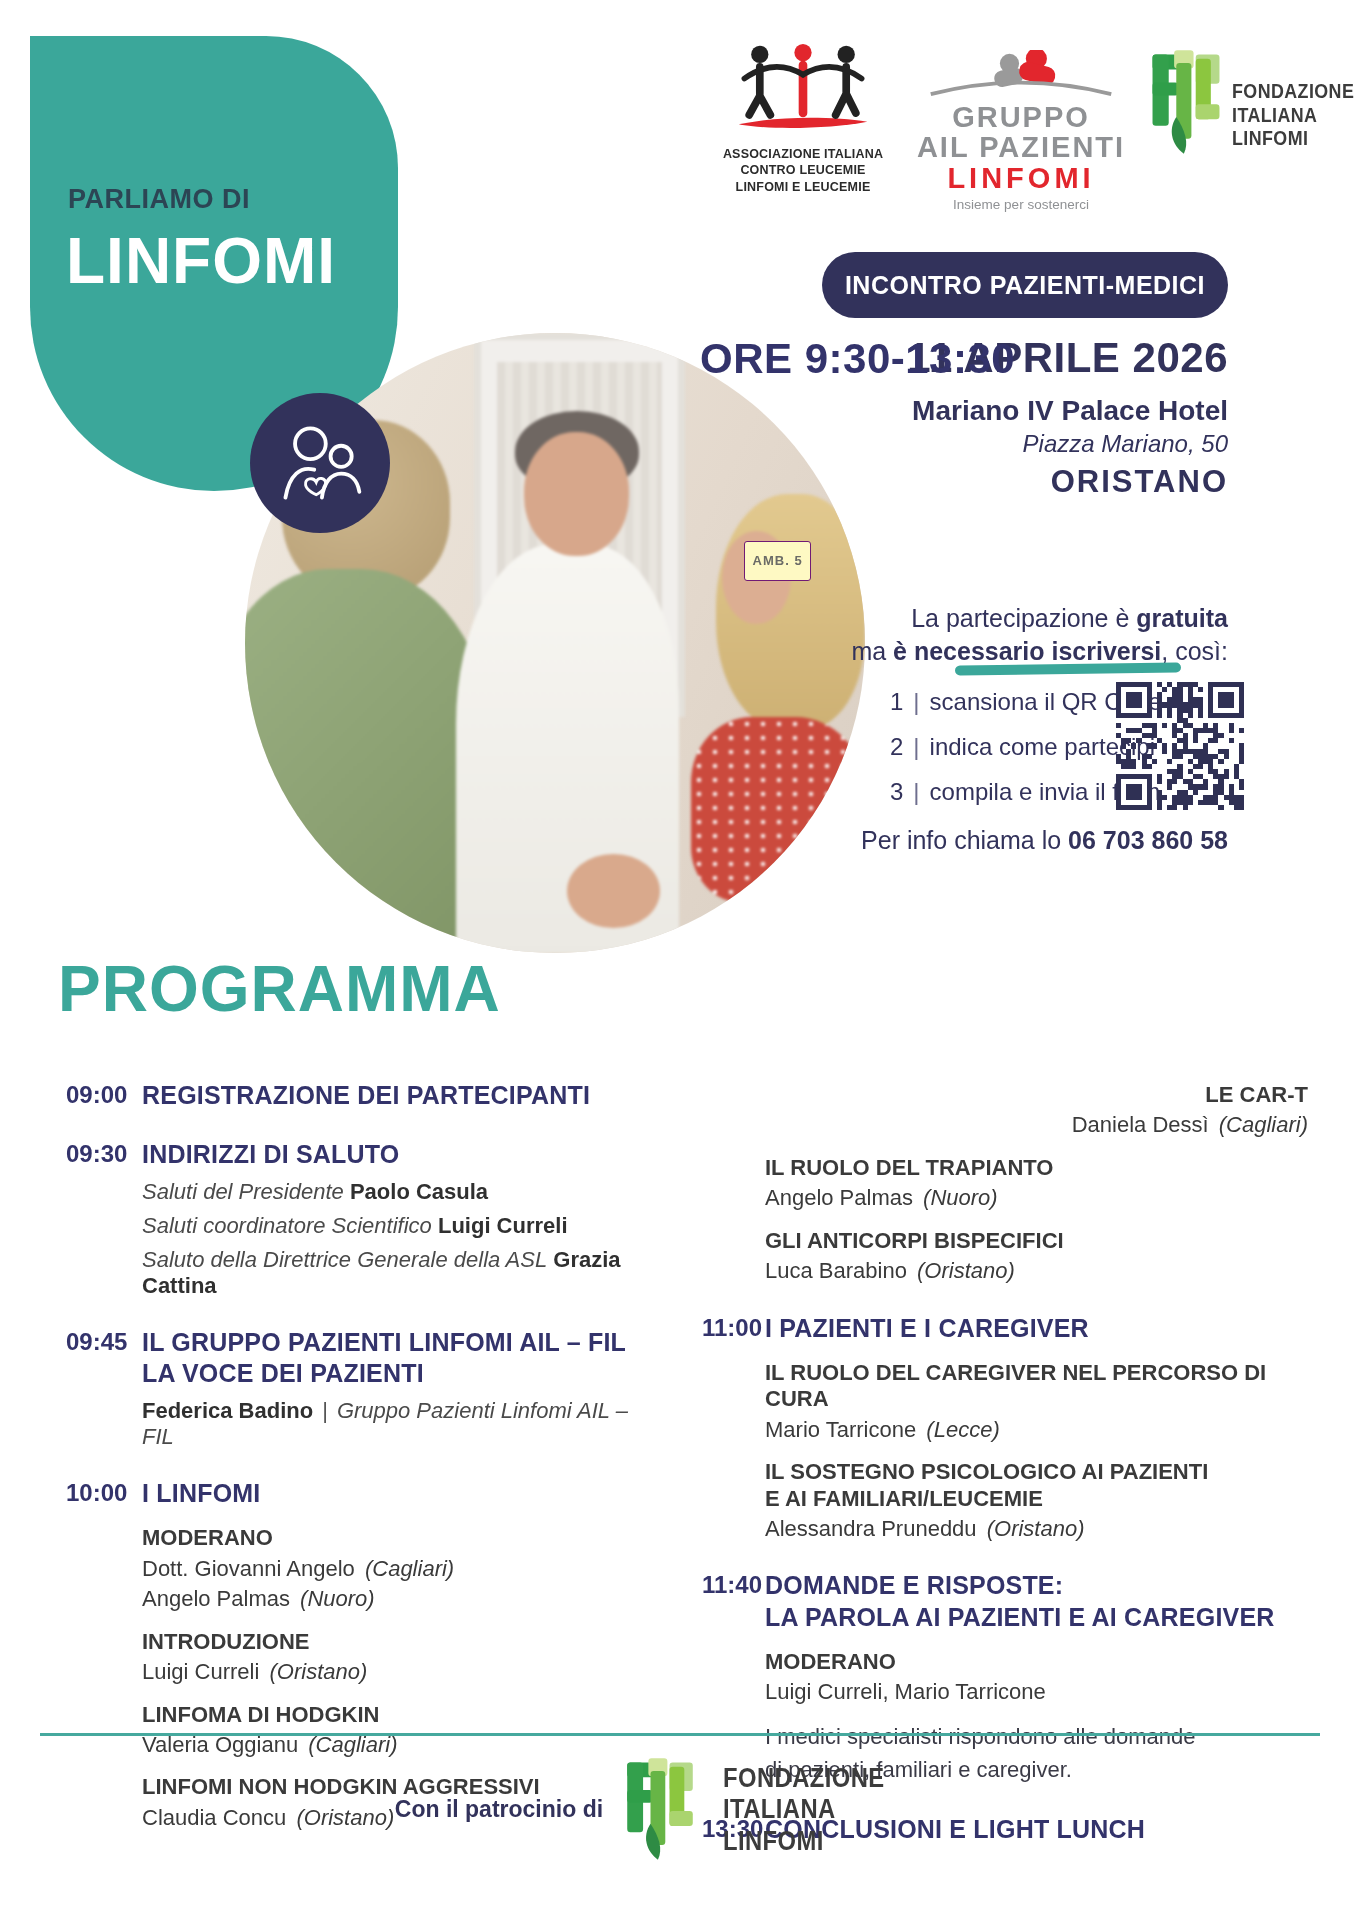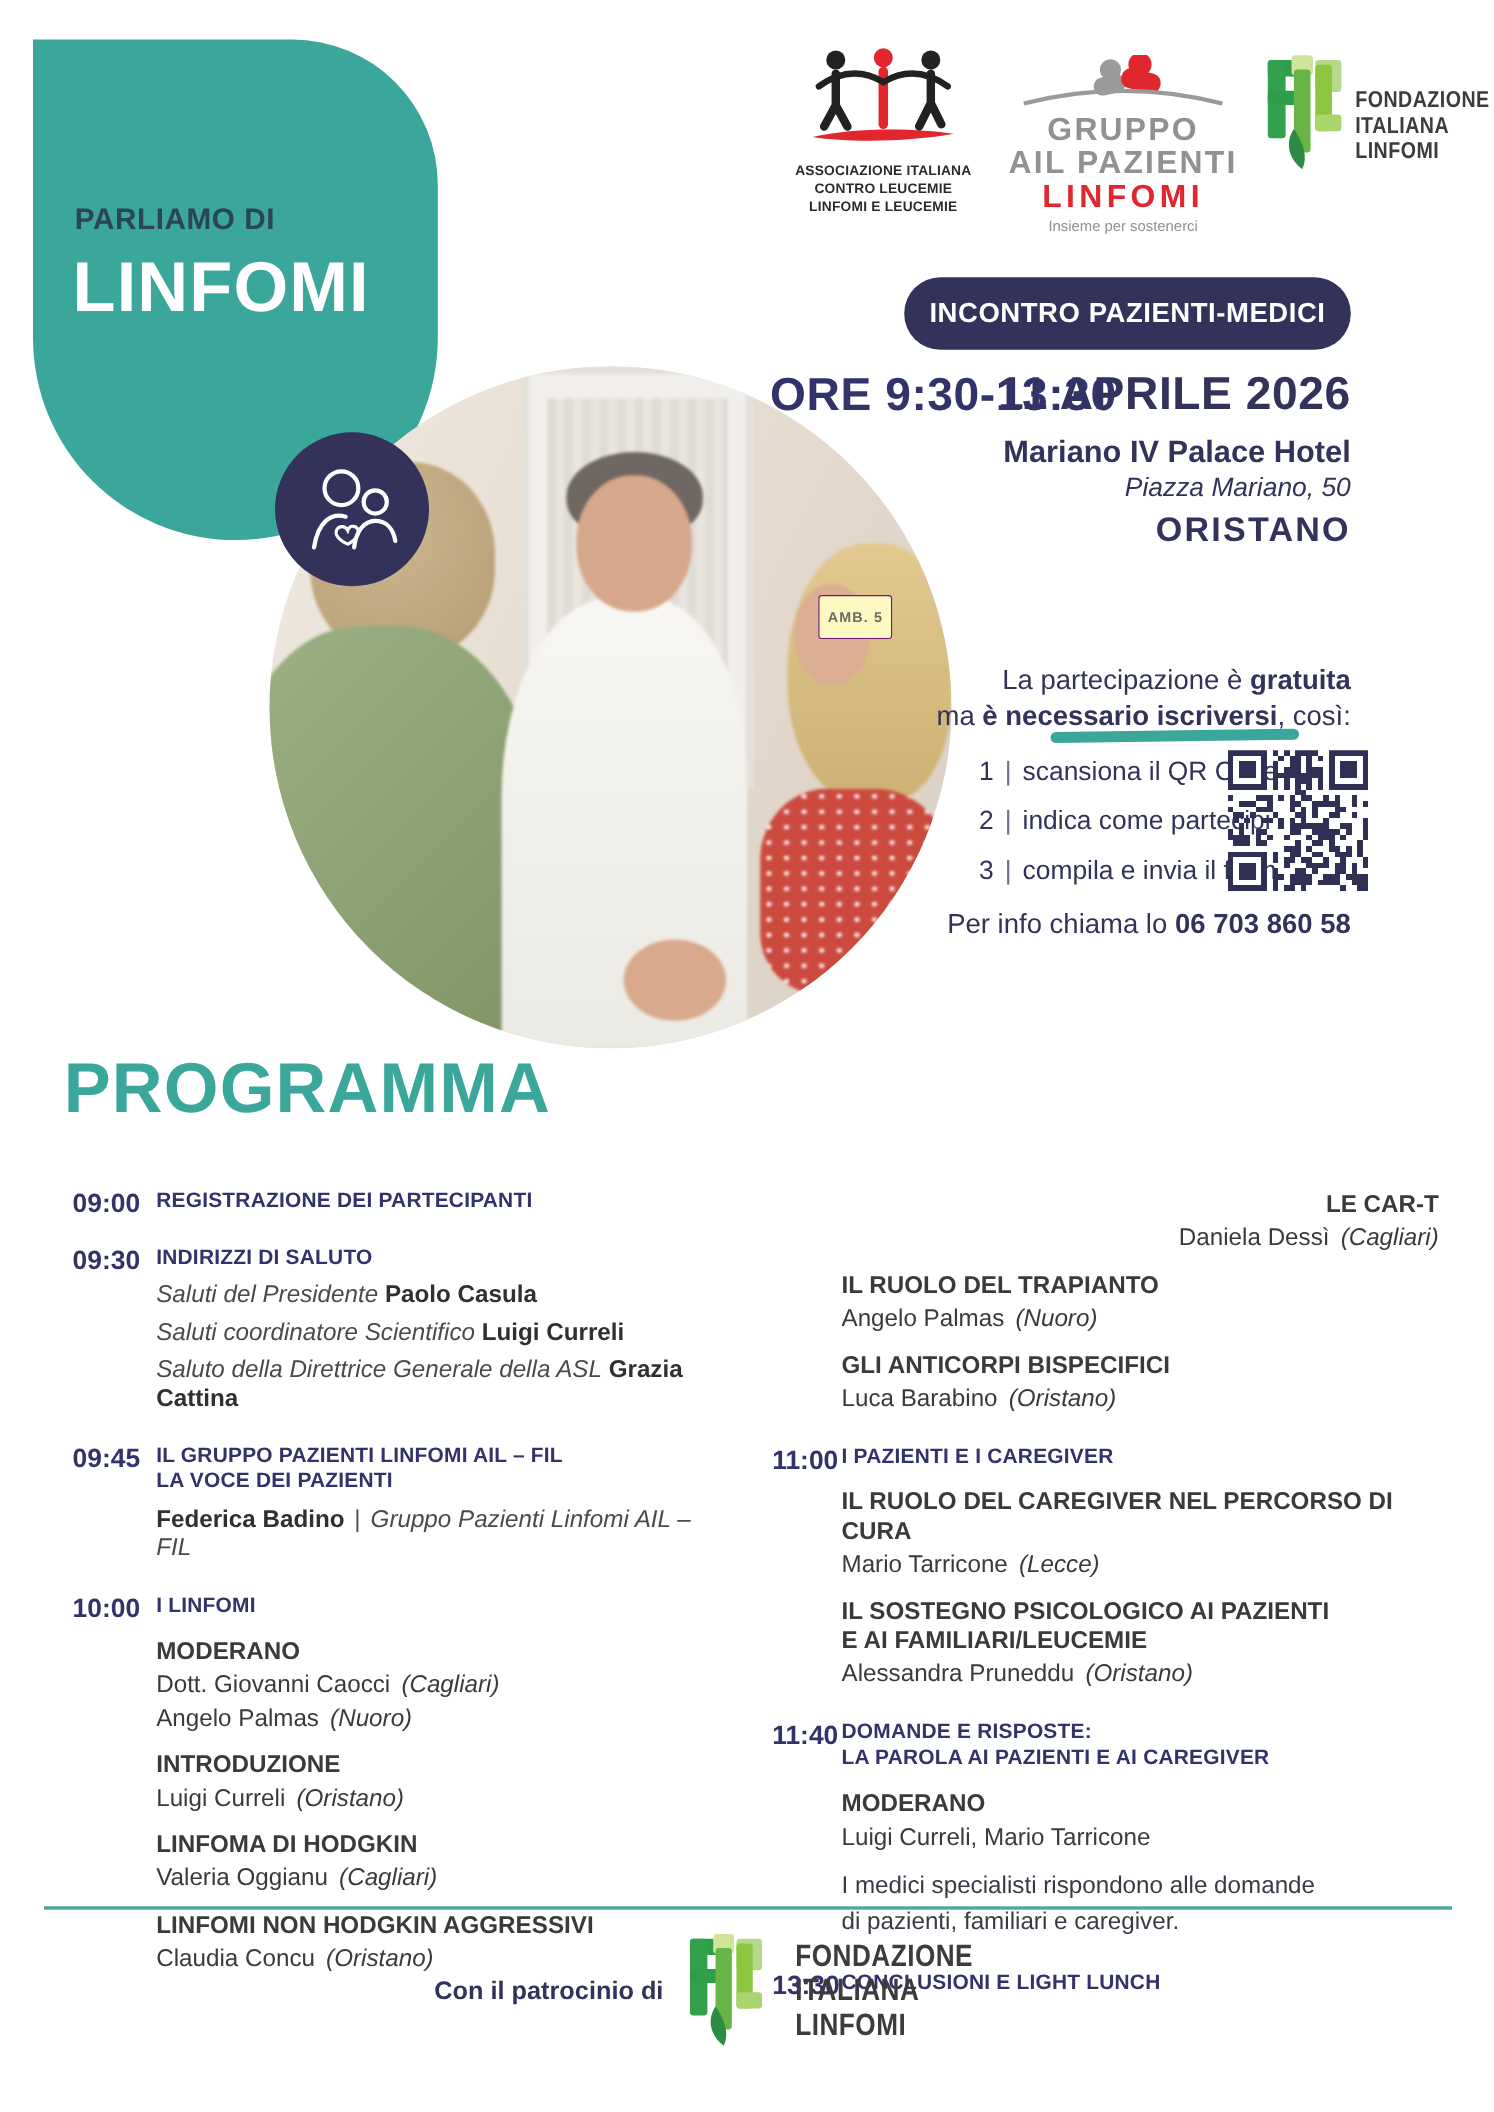--- a/index.html
+++ b/index.html
@@ -71,21 +71,21 @@
   .phone b{font-weight:bold;}
 
   
   .prog-title{position:absolute;left:58px;top:952px;font-size:64px;font-weight:bold;color:#3BA79A;letter-spacing:1px;}
   .prog-col{position:absolute;top:1080px;}
   .col0{left:66px;width:596px;}
   .col1{left:702px;width:606px;}
   .blk{position:relative;padding-left:76px;margin-bottom:28px;}
   .col1 .blk{padding-left:63px;}
   .time{position:absolute;left:0;top:1px;font-size:24px;font-weight:bold;color:#33336B;}
-  .session{font-size:19px;font-weight:bold;color:#33336B;line-height:1.25;white-space:pre-line;letter-spacing:.2px;margin-bottom:2px;}
+  .session{font-size:25px;font-weight:bold;color:#33336B;line-height:1.25;white-space:pre-line;letter-spacing:.2px;margin-bottom:2px;}
   .greeting{font-size:22px;margin-top:8px;}
   .greeting .role{font-style:italic;color:#4a4a4a;}
   .greeting .name{font-weight:bold;color:#303030;}
   .affil{font-size:22px;margin-top:9px;}
   .affil .name{font-weight:bold;color:#303030;}
   .affil .sep{margin:0 9px;color:#555;}
   .affil .aff{font-style:italic;color:#4a4a4a;}
   .talk{margin-top:16px;}
   .blk > .talk:first-child{margin-top:2px;text-align:right;}
   .talk-title{font-size:22px;font-weight:bold;color:#3a3a3a;line-height:1.2;white-space:pre-line;}
@@ -474,21 +474,21 @@
         <div class="time">09:45</div>
         <div class="session">IL GRUPPO PAZIENTI LINFOMI AIL – FIL
 LA VOCE DEI PAZIENTI</div>
         <div class="affil"><span class="name">Federica Badino</span><span class="sep">|</span><span class="aff">Gruppo Pazienti Linfomi AIL – FIL</span></div>
       </div>
       <div class="blk">
         <div class="time">10:00</div>
         <div class="session">I LINFOMI</div>
         <div class="talk">
           <div class="talk-title">MODERANO</div>
-          <div class="speaker"><span class="sname">Dott. Giovanni Caocci</span> <span class="city">(Cagliari)</span></div>
+          <div class="speaker"><span class="sname">Dott. Giovanni Angelo</span> <span class="city">(Cagliari)</span></div>
           <div class="speaker"><span class="sname">Angelo Palmas</span> <span class="city">(Nuoro)</span></div>
         </div>
         <div class="talk">
           <div class="talk-title">INTRODUZIONE</div>
           <div class="speaker"><span class="sname">Luigi Curreli</span> <span class="city">(Oristano)</span></div>
         </div>
         <div class="talk">
           <div class="talk-title">LINFOMA DI HODGKIN</div>
           <div class="speaker"><span class="sname">Valeria Oggianu</span> <span class="city">(Cagliari)</span></div>
         </div>

